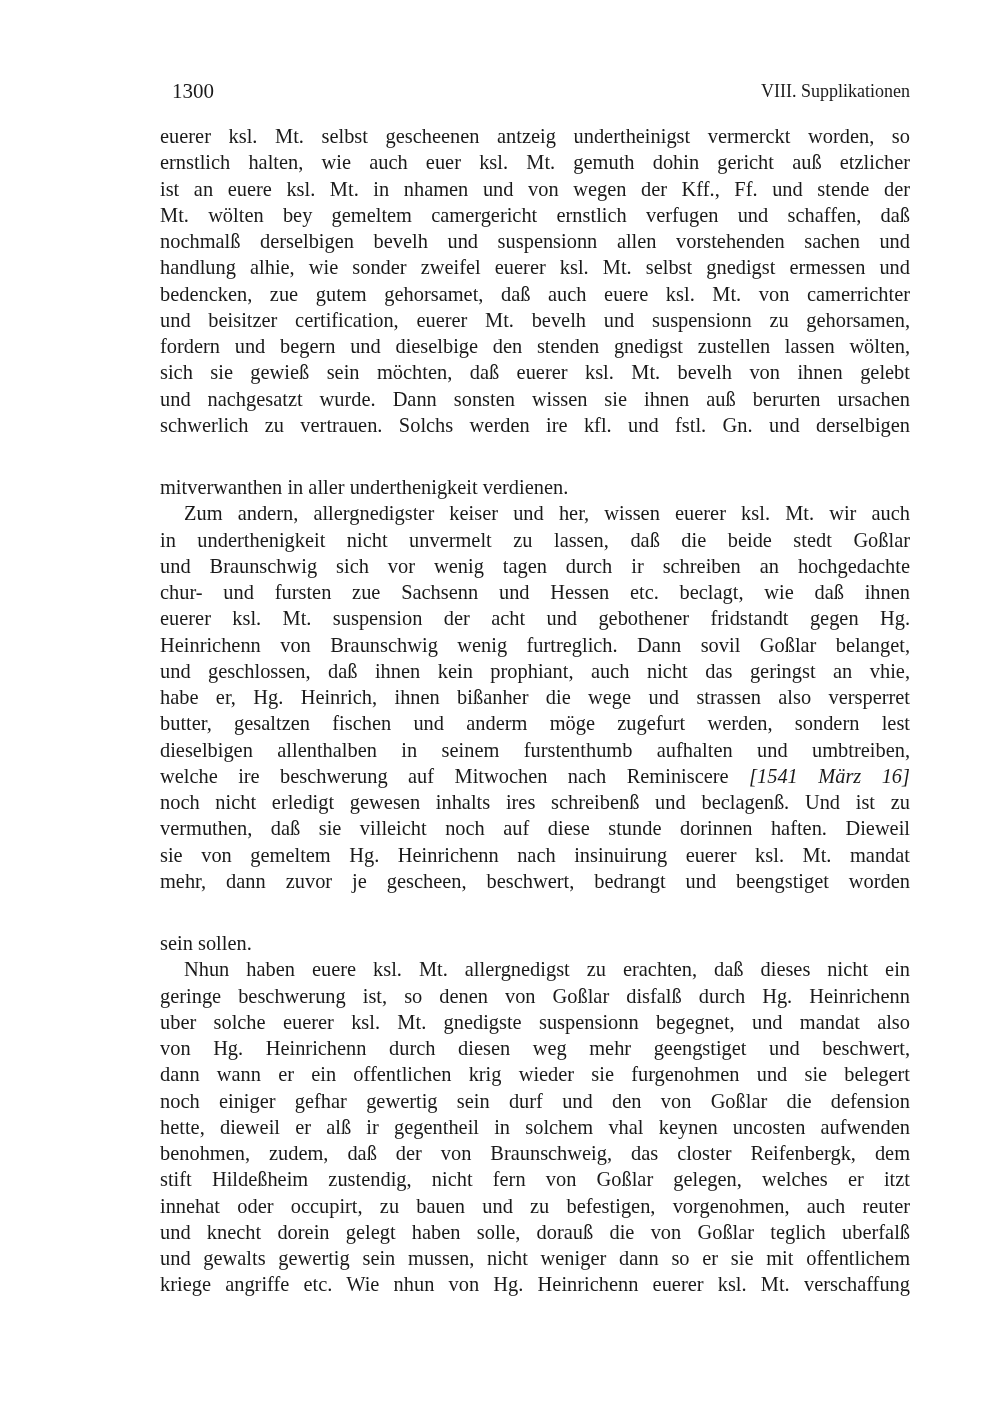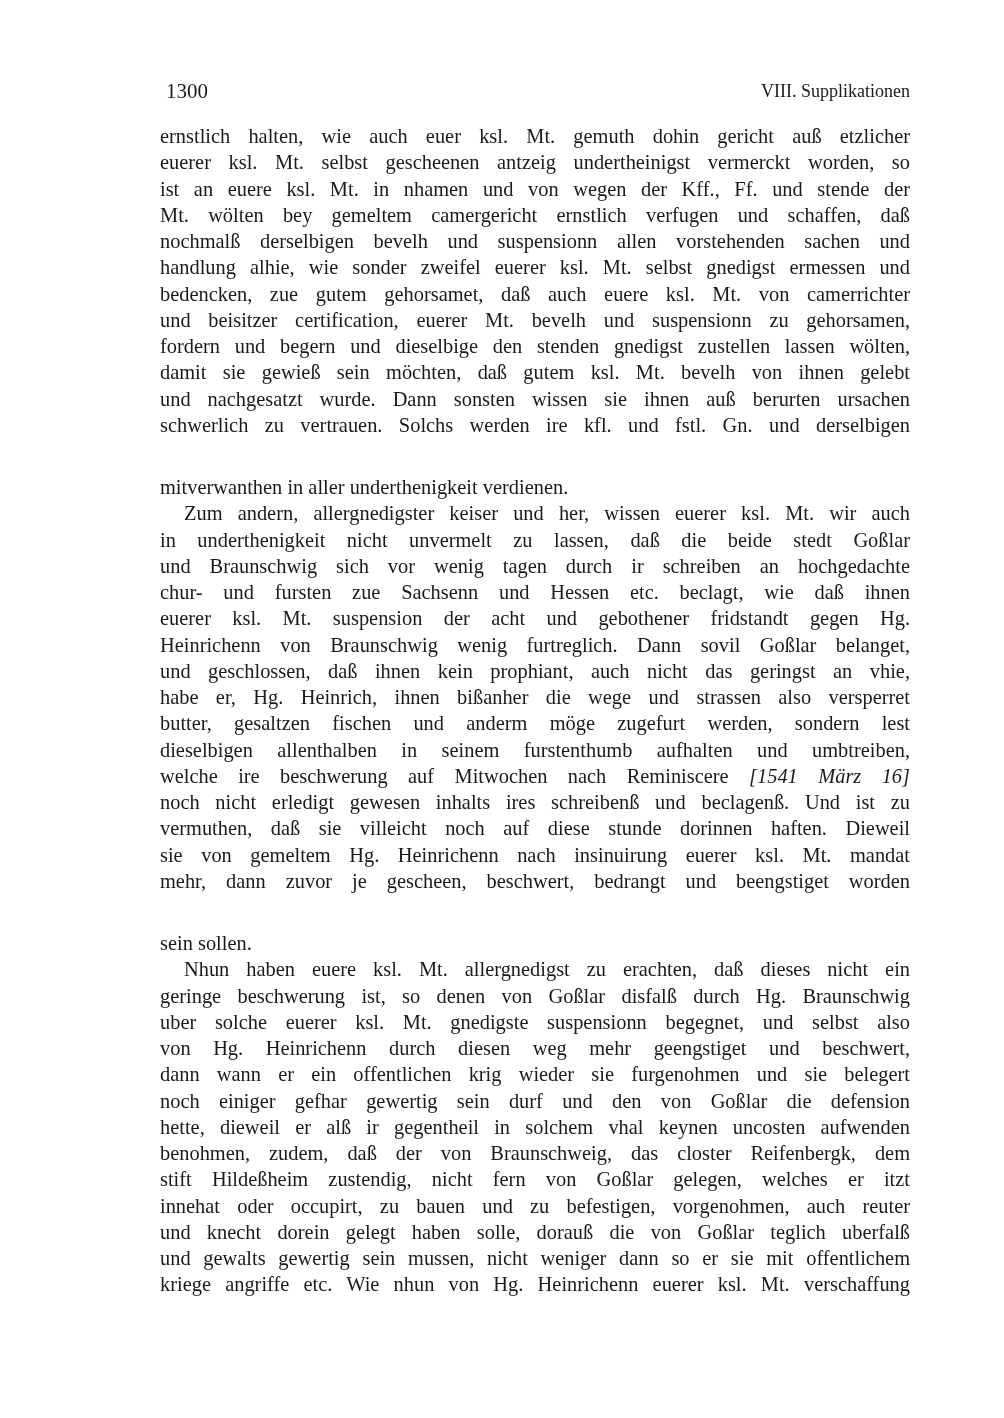--- a/index.html
+++ b/index.html
@@ -5,21 +5,21 @@
     html, body { margin: 0; padding: 0; background: #ffffff; }
     body { width: 1004px; height: 1418px; position: relative; overflow: hidden; }
     .page {
       position: absolute; left: 160px; top: 76px; width: 750px;
       font-family: "Liberation Serif", "DejaVu Serif", serif;
       color: #1a1a1a;
     }
     .header {
       position: relative; height: 30px; font-size: 20px; line-height: 30px;
     }
-    .page-number { position: absolute; left: 6px; top: 0; font-size: 21px; }
+    .page-number { position: absolute; left: 12px; top: 0; font-size: 21px; }
     .running-title { position: absolute; left: 0; right: 0; text-align: right; font-size: 18px; }
     .body { margin-top: 17px; font-size: 20.4px; line-height: 26.25px; }
     .line {
       display: block; white-space: nowrap; text-align: justify; text-align-last: justify;
       height: 26.25px; overflow: visible;
     }
     .line.last { text-align-last: left; margin-top: 36px; }
     .line.indent { padding-left: 24px; }
     .it { font-style: italic; }
   </style>
@@ -28,30 +28,30 @@
 
 <div class="page">
   <div class="header">
     <span class="page-number">1300</span>
     <span class="running-title">VIII. Supplikationen</span>
   </div>
 
   <div class="body">
 
     <div>
+      <span class="line">euerer ksl. Mt. selbst gescheenen antzeig undertheinigst vermerckt worden, so</span>
       <span class="line">ernstlich halten, wie auch euer ksl. Mt. gemuth dohin gericht auß etzlicher</span>
-      <span class="line">euerer ksl. Mt. selbst gescheenen antzeig undertheinigst vermerckt worden, so</span>
       <span class="line">ist an euere ksl. Mt. in nhamen und von wegen der Kff., Ff. und stende der</span>
       <span class="line">Mt. wölten bey gemeltem camergericht ernstlich verfugen und schaffen, daß</span>
       <span class="line">nochmalß derselbigen bevelh und suspensionn allen vorstehenden sachen und</span>
       <span class="line">handlung alhie, wie sonder zweifel euerer ksl. Mt. selbst gnedigst ermessen und</span>
       <span class="line">bedencken, zue gutem gehorsamet, daß auch euere ksl. Mt. von camerrichter</span>
       <span class="line">und beisitzer certification, euerer Mt. bevelh und suspensionn zu gehorsamen,</span>
       <span class="line">fordern und begern und dieselbige den stenden gnedigst zustellen lassen wölten,</span>
-      <span class="line">damit sie gewieß sein möchten, daß gutem ksl. Mt. bevelh von ihnen gelebt</span>
+      <span class="line">sich sie gewieß sein möchten, daß euerer ksl. Mt. bevelh von ihnen gelebt</span>
       <span class="line">und nachgesatzt wurde. Dann sonsten wissen sie ihnen auß berurten ursachen</span>
       <span class="line">schwerlich zu vertrauen. Solchs werden ire kfl. und fstl. Gn. und derselbigen</span>
       <span class="line last">mitverwanthen in aller underthenigkeit verdienen.</span>
     </div>
 
     <div>
       <span class="line indent">Zum andern, allergnedigster keiser und her, wissen euerer ksl. Mt. wir auch</span>
       <span class="line">in underthenigkeit nicht unvermelt zu lassen, daß die beide stedt Goßlar</span>
       <span class="line">und Braunschwig sich vor wenig tagen durch ir schreiben an hochgedachte</span>
       <span class="line">chur- und fursten zue Sachsenn und Hessen etc. beclagt, wie daß ihnen</span>
@@ -64,22 +64,22 @@
       <span class="line"><span>welche ire beschwerung auf Mitwochen nach Reminiscere </span><span class="it">[1541 März 16]</span></span>
       <span class="line">noch nicht erledigt gewesen inhalts ires schreibenß und beclagenß. Und ist zu</span>
       <span class="line">vermuthen, daß sie villeicht noch auf diese stunde dorinnen haften. Dieweil</span>
       <span class="line">sie von gemeltem Hg. Heinrichenn nach insinuirung euerer ksl. Mt. mandat</span>
       <span class="line">mehr, dann zuvor je gescheen, beschwert, bedrangt und beengstiget worden</span>
       <span class="line last">sein sollen.</span>
     </div>
 
     <div>
       <span class="line indent">Nhun haben euere ksl. Mt. allergnedigst zu erachten, daß dieses nicht ein</span>
-      <span class="line">geringe beschwerung ist, so denen von Goßlar disfalß durch Hg. Braunschwig</span>
-      <span class="line">uber solche euerer ksl. Mt. gnedigste suspensionn begegnet, und selbst also</span>
+      <span class="line">geringe beschwerung ist, so denen von Goßlar disfalß durch Hg. Heinrichenn</span>
+      <span class="line">uber solche euerer ksl. Mt. gnedigste suspensionn begegnet, und mandat also</span>
       <span class="line">von Hg. Heinrichenn durch diesen weg mehr geengstiget und beschwert,</span>
       <span class="line">dann wann er ein offentlichen krig wieder sie furgenohmen und sie belegert</span>
       <span class="line">noch einiger gefhar gewertig sein durf und den von Goßlar die defension</span>
       <span class="line">hette, dieweil er alß ir gegentheil in solchem vhal keynen uncosten aufwenden</span>
       <span class="line">benohmen, zudem, daß der von Braunschweig, das closter Reifenbergk, dem</span>
       <span class="line">stift Hildeßheim zustendig, nicht fern von Goßlar gelegen, welches er itzt</span>
       <span class="line">innehat oder occupirt, zu bauen und zu befestigen, vorgenohmen, auch reuter</span>
       <span class="line">und knecht dorein gelegt haben solle, dorauß die von Goßlar teglich uberfalß</span>
       <span class="line">und gewalts gewertig sein mussen, nicht weniger dann so er sie mit offentlichem</span>
       <span class="line">kriege angriffe etc. Wie nhun von Hg. Heinrichenn euerer ksl. Mt. verschaffung</span>

